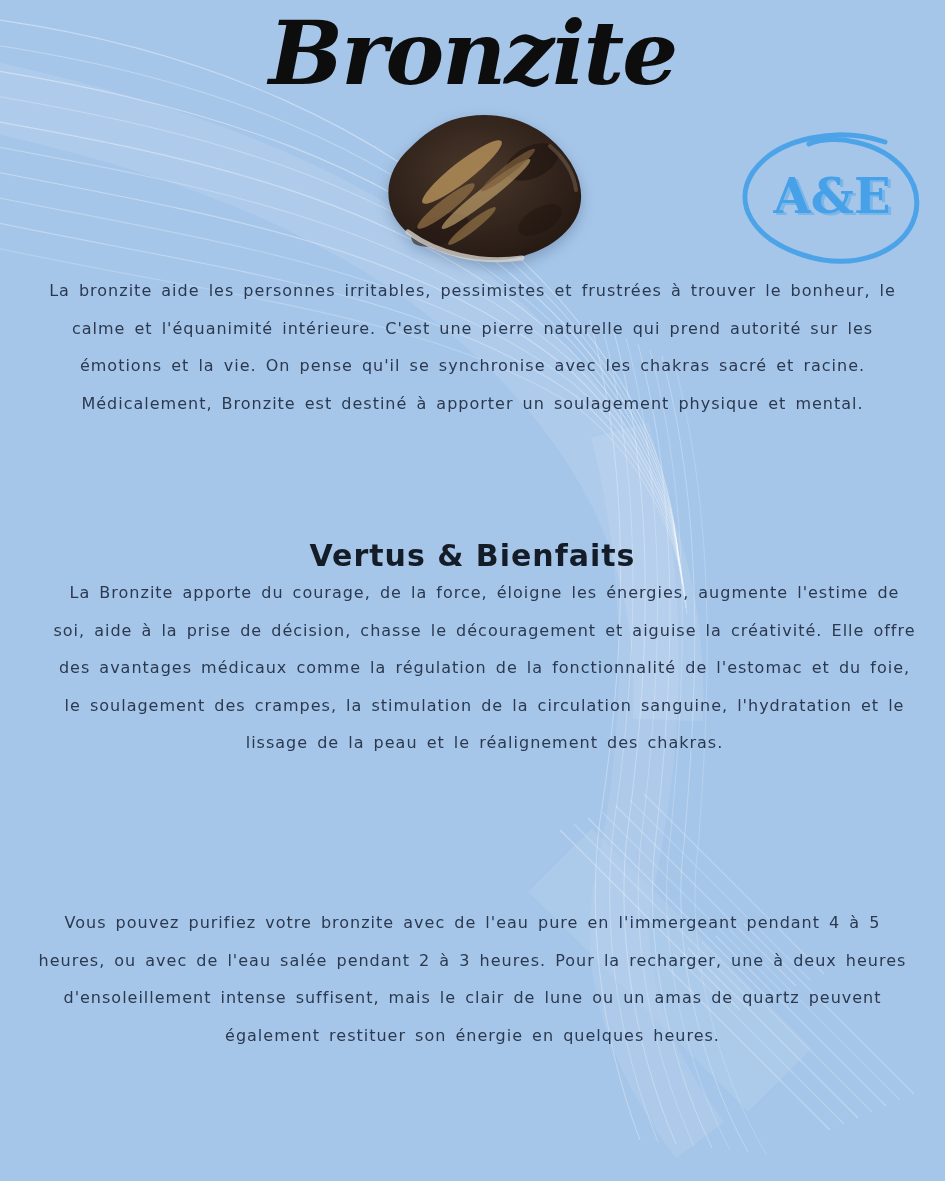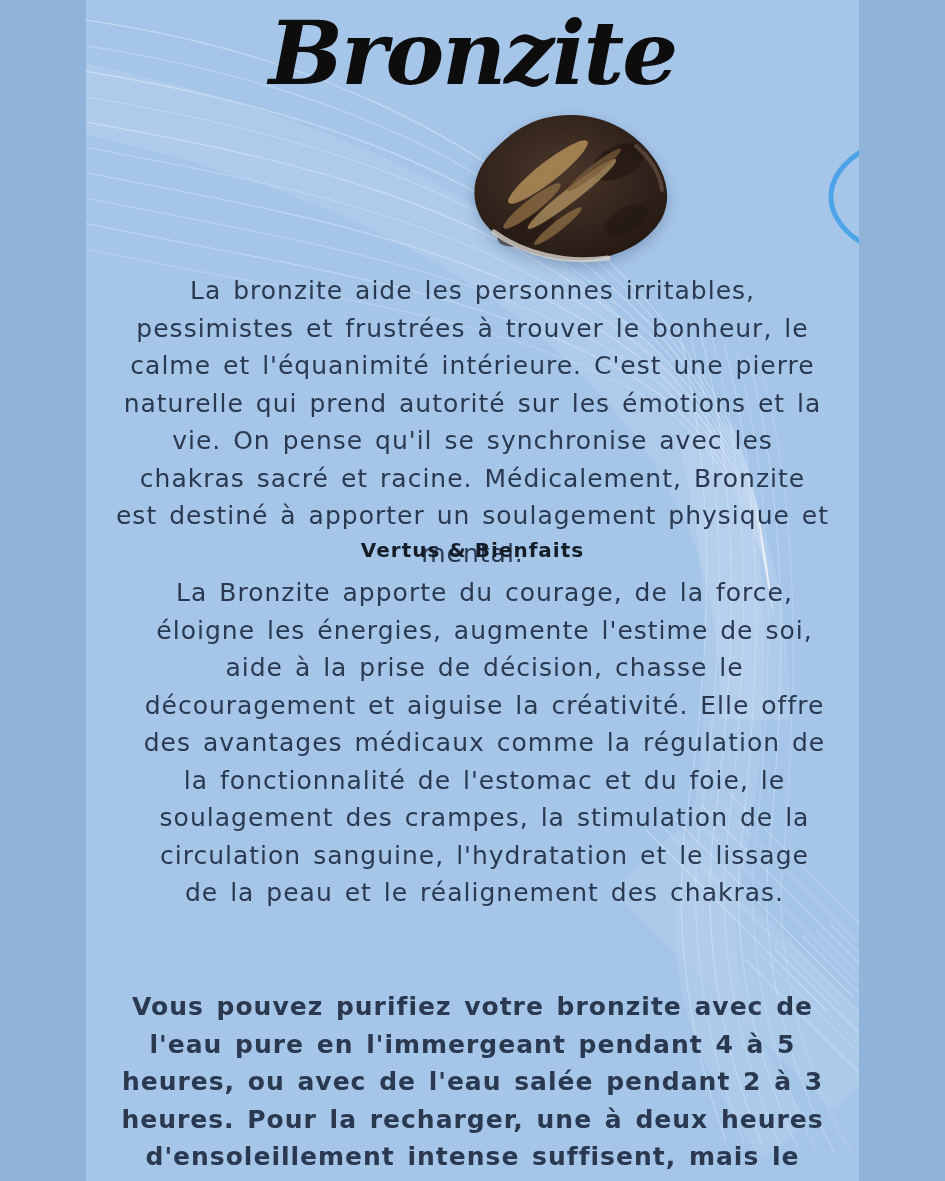--- a/index.html
+++ b/index.html
@@ -1,19 +1,19 @@
 <!DOCTYPE html>
 <html><head>
 <meta charset="utf-8">
 <style>
   html, body { margin: 0; padding: 0; }
   body { background: #8fb3d9; }
   .page {
     position: relative;
-    width: 773px;
+    width: 945px;
     height: 1181px;
     margin: 0 auto;
     background: #a6c6e9;
     overflow: hidden;
     font-family: "DejaVu Sans", sans-serif;
   }
   .bg-pattern {
     position: absolute;
     inset: 0;
     pointer-events: none;
@@ -46,35 +46,35 @@
     top: 124px;
     width: 188px;
     height: 144px;
     text-align: right;
   }
   .body-text {
     position: absolute;
     left: 28px;
     right: 28px;
     text-align: center;
-    font-size: 25px;
+    font-size: 16px;
     line-height: 37.5px;
     letter-spacing: 1px;
     word-spacing: 3px;
     color: #2b3950;
   }
   .intro-text    { top: 272px; }
   .section1-body { top: 574px; margin-left: 24px; }
-  .section2-body { top: 988px; font-weight: bold; }
+  .section2-body { top: 904px; }
   .section-heading {
     position: absolute;
     left: 0;
     width: 100%;
     text-align: center;
-    font-size: 20px;
+    font-size: 30px;
     font-weight: bold;
     letter-spacing: 1px;
     color: #141c28;
   }
   .section1-heading { top: 538px; }
   .section2-heading { top: 912px; }
 </style>
 </head>
 <body>
 

